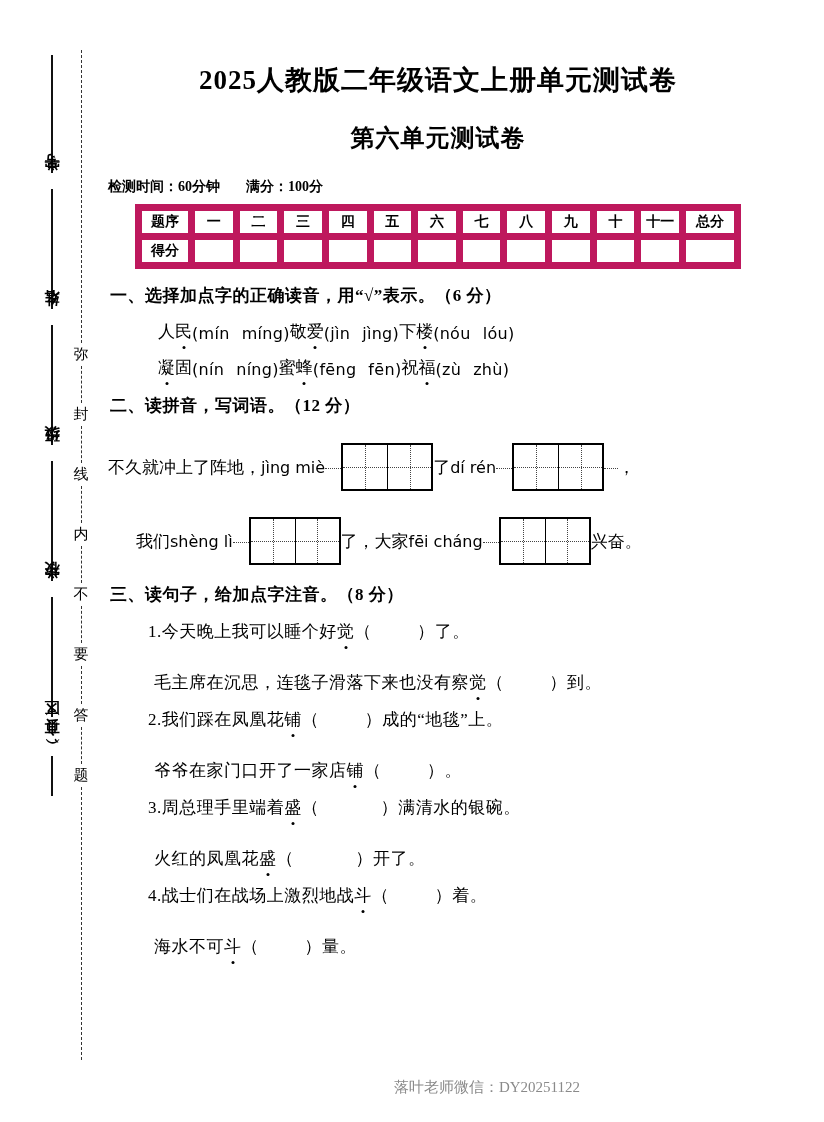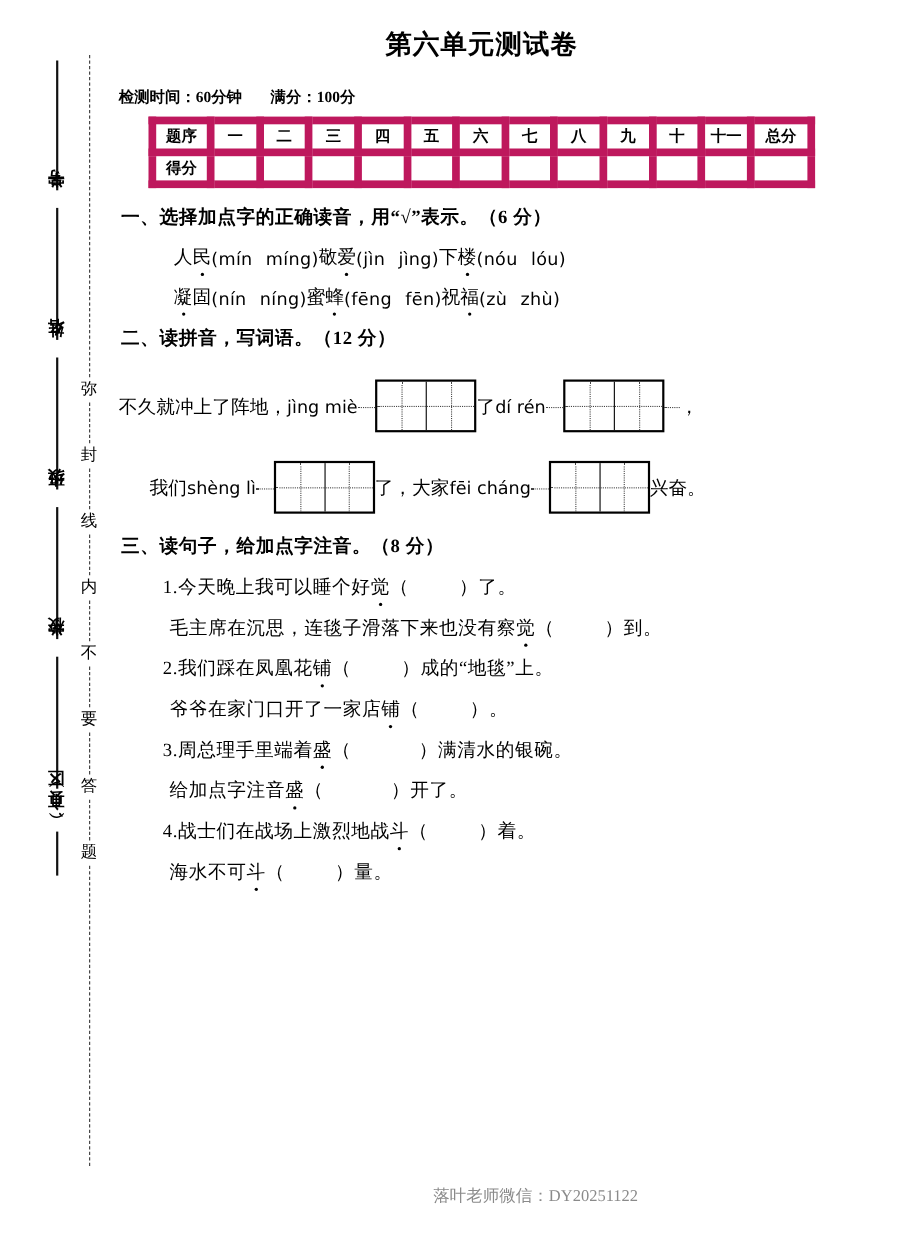--- a/index.html
+++ b/index.html
@@ -239,21 +239,21 @@
   }
 
   
   .s3-line {
     font-size: 17px;
     font-family: "Liberation Serif", "DejaVu Serif", serif;
     margin-top: 14px;
     margin-left: 40px;
     letter-spacing: 0.5px;
   }
-  .s3-line.sub { margin-left: 46px; }
+  .s3-line.sub { margin-left: 46px; margin-top: 28px; }
   .blank-paren { letter-spacing: 0; }
   .blank-paren .gap { display: inline-block; }
 
   
   .footer {
     position: absolute;
     left: 0;
     top: 1078px;
     width: 824px;
     text-align: center;
@@ -300,20 +300,21 @@
       <div class="seal-char">要</div>
       <div class="dash-seg" style="height: 38px;"></div>
       <div class="seal-char">答</div>
       <div class="dash-seg" style="height: 38px;"></div>
       <div class="seal-char">题</div>
       <div class="dash-seg" style="height: 280px;"></div>
     </div>
 
   <div class="content">
 
+    <div class="doc-title">2025人教版二年级语文上册单元测试卷</div>
     <div class="doc-subtitle">第六单元测试卷</div>
 
     <div class="exam-meta">
       <span>检测时间：60分钟</span><span class="gap"></span><span>满分：100分</span>
     </div>
 
     <table class="score">
       <tbody id="score-table-body">
           <tr>
             <td class="lead">题序</td>
@@ -419,21 +420,21 @@
         </div>
       </div>
 
     <div class="q-head" style="margin-top:18px;">三、读句子，给加点字注音。（8 分）</div>
     <div id="s3-body">
         <div class="s3-line"><span>1.</span><span>今天晚上我可以睡个好</span><span class="dotted-han">觉</span><span class="blank-paren"><span>（</span><span class="gap" style="width: 46px;"></span></span><span>）了。</span></div>
         <div class="s3-line sub"><span>毛主席在沉思，连毯子滑落下来也没有察</span><span class="dotted-han">觉</span><span class="blank-paren"><span>（</span><span class="gap" style="width: 46px;"></span></span><span>）到。</span></div>
         <div class="s3-line"><span>2.</span><span>我们踩在凤凰花</span><span class="dotted-han">铺</span><span class="blank-paren"><span>（</span><span class="gap" style="width: 46px;"></span></span><span>）成的“地毯”上。</span></div>
         <div class="s3-line sub"><span>爷爷在家门口开了一家店</span><span class="dotted-han">铺</span><span class="blank-paren"><span>（</span><span class="gap" style="width: 46px;"></span></span><span>）。</span></div>
         <div class="s3-line"><span>3.</span><span>周总理手里端着</span><span class="dotted-han">盛</span><span class="blank-paren"><span>（</span><span class="gap" style="width: 62px;"></span></span><span>）满清水的银碗。</span></div>
-        <div class="s3-line sub"><span>给加点字注音</span><span class="dotted-han">盛</span><span class="blank-paren"><span>（</span><span class="gap" style="width: 62px;"></span></span><span>）开了。</span></div>
+        <div class="s3-line sub"><span>火红的凤凰花</span><span class="dotted-han">盛</span><span class="blank-paren"><span>（</span><span class="gap" style="width: 62px;"></span></span><span>）开了。</span></div>
         <div class="s3-line"><span>4.</span><span>战士们在战场上激烈地战</span><span class="dotted-han">斗</span><span class="blank-paren"><span>（</span><span class="gap" style="width: 46px;"></span></span><span>）着。</span></div>
         <div class="s3-line sub"><span>海水不可</span><span class="dotted-han">斗</span><span class="blank-paren"><span>（</span><span class="gap" style="width: 46px;"></span></span><span>）量。</span></div>
       </div>
 
   </div>
 
   <div class="footer">落叶老师微信：DY20251122</div>
 
 </div>
 

